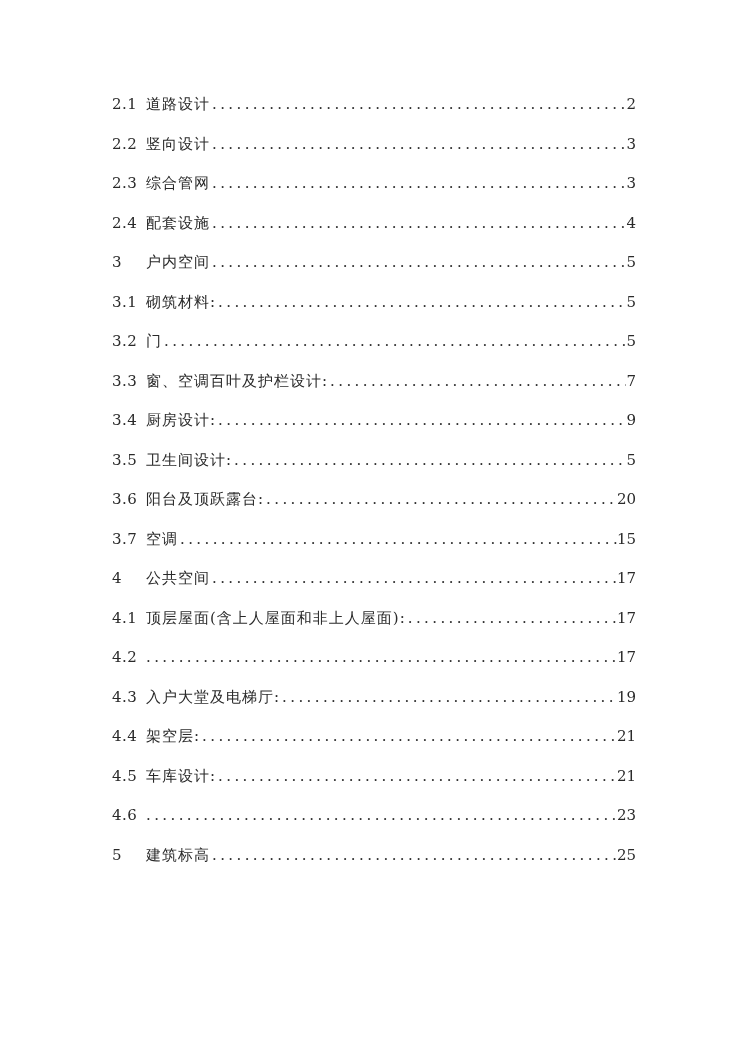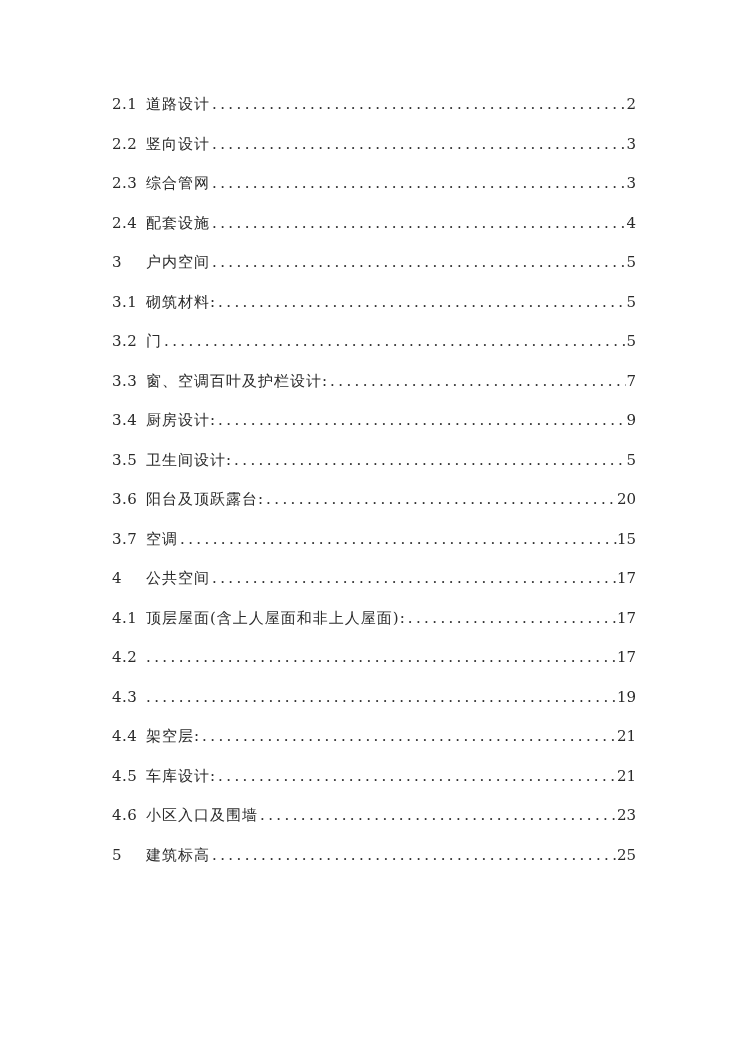--- a/index.html
+++ b/index.html
@@ -144,38 +144,38 @@
     <span class="toc-leader">............................................................................................................................................................................................................................................................................................................</span>
     <span class="toc-page">17</span>
   </div>
       <div class="toc-row">
     <span class="toc-num">4.2</span>
     <span class="toc-leader">............................................................................................................................................................................................................................................................................................................</span>
     <span class="toc-page">17</span>
   </div>
       <div class="toc-row">
     <span class="toc-num">4.3</span>
+    <span class="toc-title">入户大堂及电梯厅:</span>
     <span class="toc-leader">............................................................................................................................................................................................................................................................................................................</span>
     <span class="toc-page">19</span>
   </div>
       <div class="toc-row">
     <span class="toc-num">4.4</span>
     <span class="toc-title">架空层:</span>
     <span class="toc-leader">............................................................................................................................................................................................................................................................................................................</span>
     <span class="toc-page">21</span>
   </div>
       <div class="toc-row">
     <span class="toc-num">4.5</span>
     <span class="toc-title">车库设计:</span>
     <span class="toc-leader">............................................................................................................................................................................................................................................................................................................</span>
     <span class="toc-page">21</span>
   </div>
       <div class="toc-row">
     <span class="toc-num">4.6</span>
-    <span class="toc-title">小区入口及围墙</span>
     <span class="toc-leader">............................................................................................................................................................................................................................................................................................................</span>
     <span class="toc-page">23</span>
   </div>
       <div class="toc-row">
     <span class="toc-num">5</span>
     <span class="toc-title">建筑标高</span>
     <span class="toc-leader">............................................................................................................................................................................................................................................................................................................</span>
     <span class="toc-page">25</span>
   </div>
     </div>

